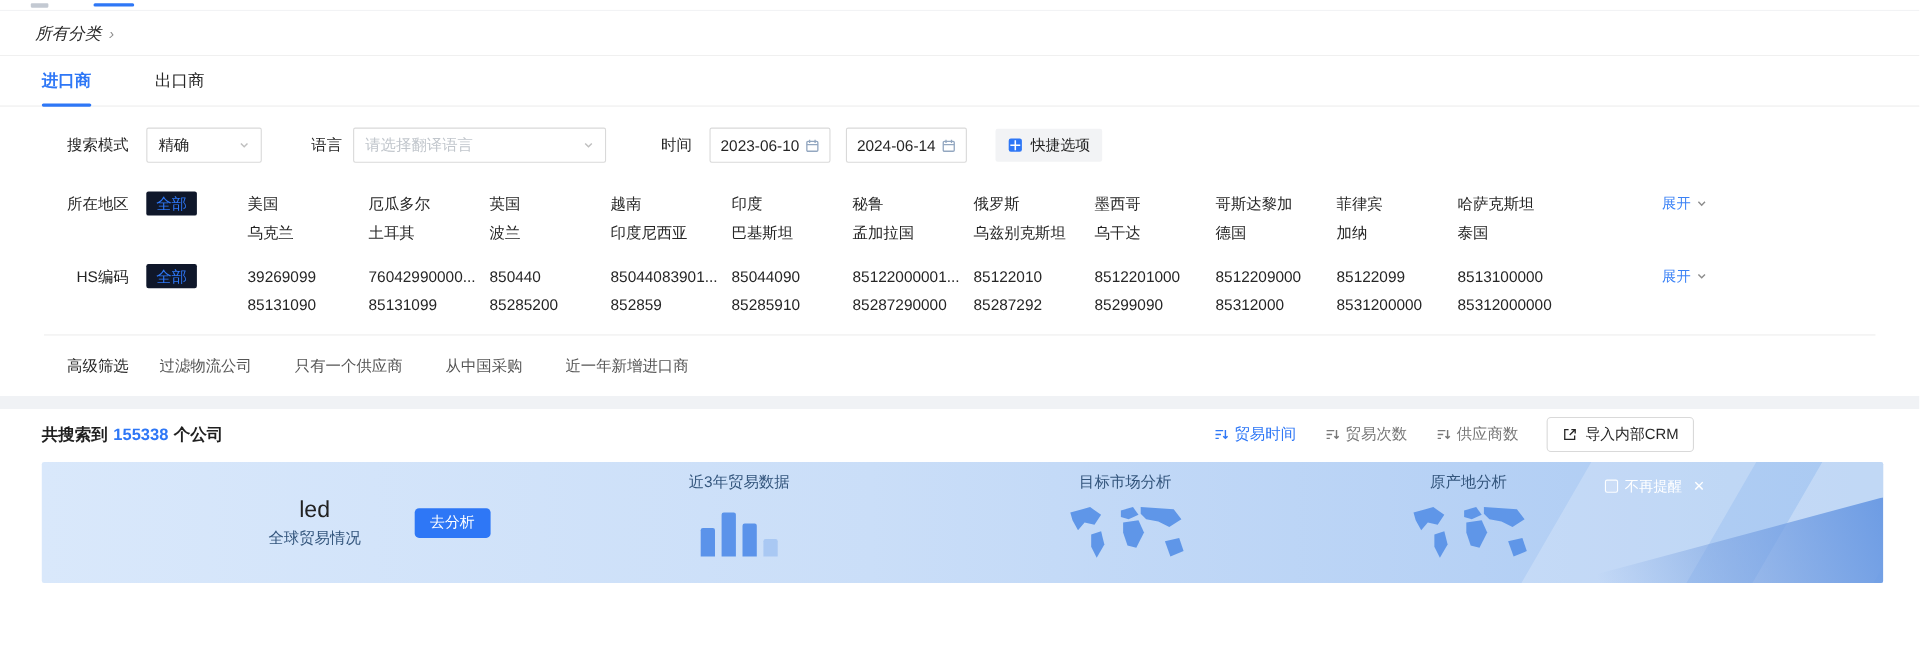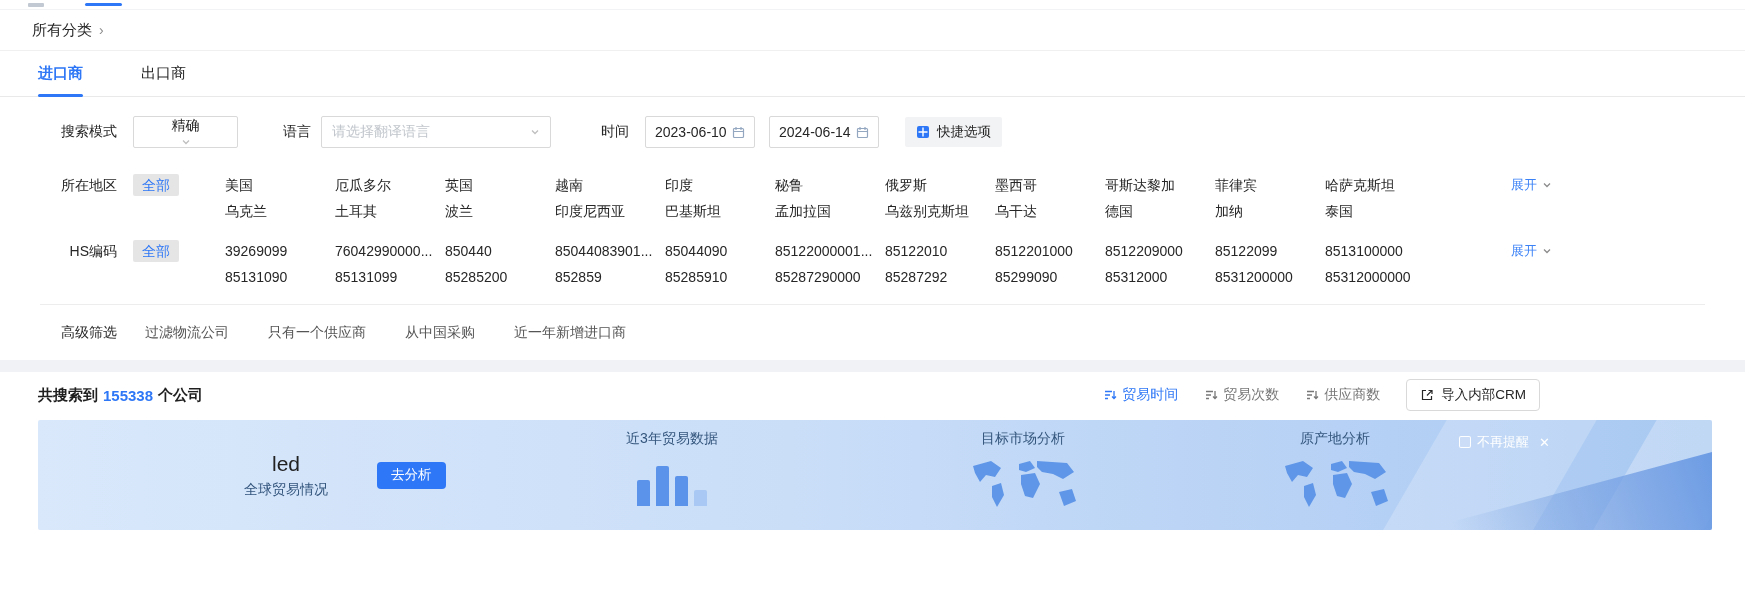--- a/index.html
+++ b/index.html
@@ -7,51 +7,51 @@
   body {
     font-family:"Liberation Sans","DejaVu Sans",sans-serif;
     background:#ffffff; color:#262626; overflow:hidden; font-size:14px;
   }
   
   .top-strip { position:relative; height:10px; background:#fff; border-bottom:1px solid #f2f3f5; }
   .top-remnant { position:absolute; left:28px; top:3px; width:16px; height:4px; background:#c3c9d2; border-radius:1px; }
   .top-indicator { position:absolute; left:85px; top:3px; width:37px; height:3px; background:#2e77f6; border-radius:2px; }
 
   
-  .breadcrumb-row { height:41px; display:flex; padding-left:32px; border-bottom:1px solid #f0f0f0; background:#fff; }
+  .breadcrumb-row { height:41px; display:flex; padding-left:32px; border-bottom:1px solid #f0f0f0; background:#fff;font-style:italic; }
   .breadcrumb { display:flex; align-items:center; gap:7px; font-size:15px; color:#262626; cursor:pointer; }
   .bc-arrow { color:#8c8c8c; font-size:14px; line-height:1; }
 
   
   .tabs-row { height:46px; display:flex; align-items:stretch; gap:58px; padding-left:38px; border-bottom:1px solid #e9e9e9; background:#fff; }
   .tab { display:flex; align-items:center; font-size:15px; color:#262626; cursor:pointer; position:relative; }
   .tab.active { color:#2e77f6; font-weight:700; }
   .tab.active::after { content:""; position:absolute; left:0; right:0; bottom:-1px; height:3px; background:#2e77f6; border-radius:2px; }
 
   
   .filter-section { background:#fff; padding:19px 0 14px; }
   .flabel { width:62px; flex:none; text-align:right; font-size:14px; color:#262626; }
 
   .search-row { display:flex; align-items:center; height:32px; padding-left:55px; margin-bottom:24px; }
   .select { height:32px; border:1px solid #d9d9d9; border-radius:2px; background:#fff; display:flex; align-items:center; justify-content:space-between; padding:0 10px; cursor:pointer; }
-  .sel-mode { width:105px; margin-left:16px;flex-direction:column; }
+  .sel-mode { width:105px; margin-left:16px; }
   .sel-lang { width:230px; margin-left:10px; }
   .sel-lang .sel-value { color:#c1c6cc; }
   .lbl-lang { margin-left:45px; }
   .lbl-time { margin-left:50px; }
   .date-box { height:32px; width:110px; border:1px solid #d9d9d9; border-radius:2px; background:#fff; display:flex; align-items:center; justify-content:space-between; padding:0 9px; cursor:pointer; }
   .date-box:first-of-type { margin-left:16px; }
   .date-from { margin-left:16px; }
   .date-to { margin-left:14px; }
   .quick-btn { margin-left:26px; height:30px; border:none; background:#f2f3f5; border-radius:2px; display:flex; align-items:center; gap:7px; padding:0 11px; font-size:13.5px; color:#262626; cursor:pointer; font-family:inherit; }
 
   .filter-row { position:relative; display:flex; align-items:flex-start; padding-left:55px; }
   .filter-row.region { margin-bottom:14px; }
   .filter-row .flabel { line-height:26px; }
-  .all-tag { flex:none; margin-left:16px; margin-top:2px; background:#e5e5e5; color:#2e77f6; line-height:22px; padding:0 9px; border-radius:2px; cursor:pointer; }
+  .all-tag { flex:none; margin-left:16px; margin-top:2px; background:#0f172a; color:#2e77f6; line-height:22px; padding:0 9px; border-radius:2px; cursor:pointer; }
   .tag-grid { margin-left:46px; display:grid; grid-template-columns:repeat(11,110px); }
   .tag-cell { line-height:26px; font-size:14px; color:#262626; white-space:nowrap; cursor:pointer; }
   .expand-link { position:absolute; right:193px; top:0; display:flex; align-items:center; gap:5px; line-height:26px; font-size:13px; color:#3b82f6; cursor:pointer; }
 
   .divider { margin:14px 40px 0; border-top:1px solid #ededed; }
 
   .advanced-row { display:flex; align-items:center; padding-left:55px; margin-top:15px; height:26px; }
   .adv-options { display:flex; gap:39px; margin-left:28px;align-items:flex-end; }
   .adv-options .adv-option { font-size:14px; color:#555; cursor:pointer; white-space:nowrap; }
 

